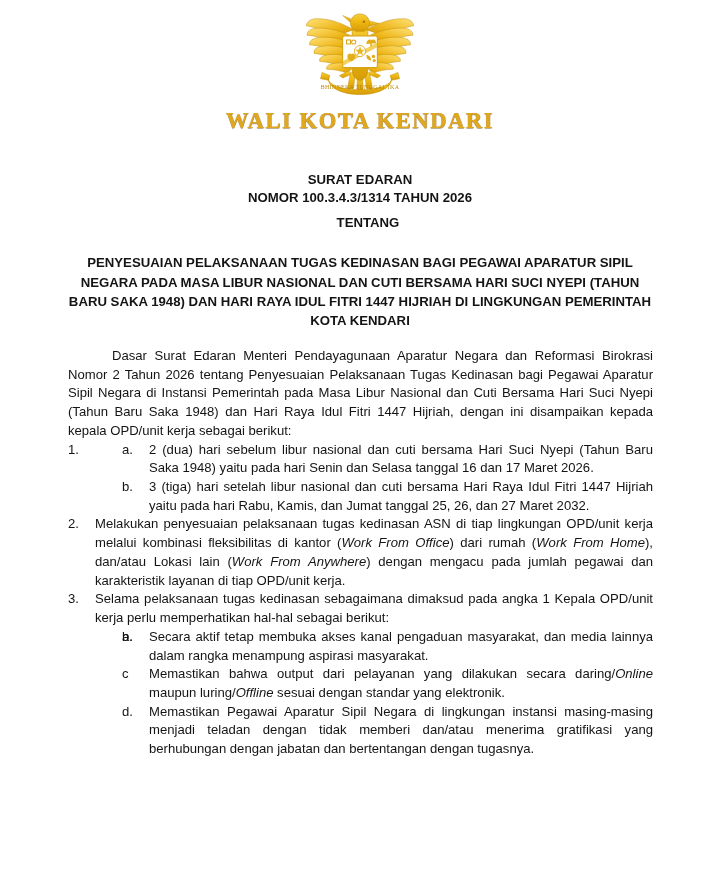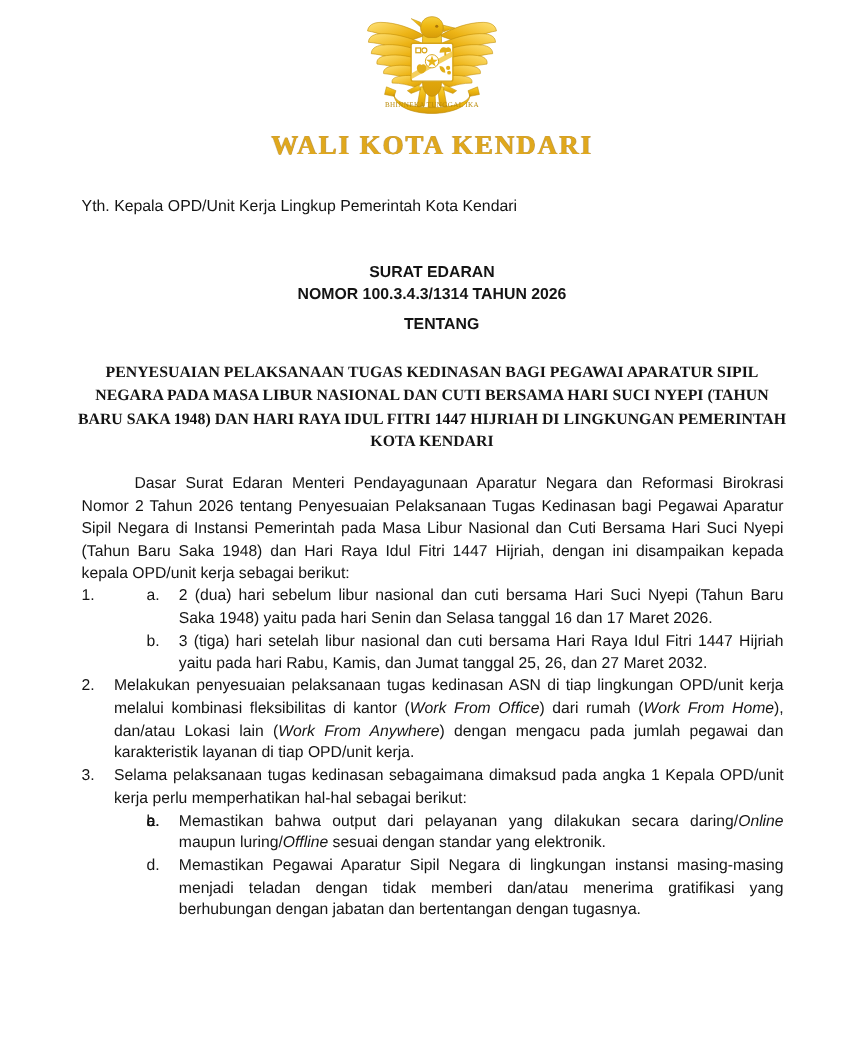--- a/index.html
+++ b/index.html
@@ -63,21 +63,20 @@
   .surat-edaran { margin-top: 37px; line-height: 1.38; }
   .nomor        { line-height: 1.38; }
   .tentang      { margin-top: 8px; padding-left: 16px; }
 
   .subject {
     margin: 23px 60px 0 60px;
     text-align: center;
     font-weight: bold;
     font-size: 13.2px;
     line-height: 1.45;
-    font-family: Liberation Serif, serif;
   }
 
   
   .body-wrap {
     margin: 17px 67px 0 68px;
     font-size: 13.1px;
     line-height: 1.43;
   }
   .lead {
     text-align: justify;
@@ -215,21 +214,20 @@
           <path d="M138 88 L148 84 L150 92 L140 94 Z" fill="url(#gold)" stroke="#c08c06" stroke-width="0.6"></path>
           <path d="M60 92 C60 104 78 112 100 112 C122 112 140 104 140 92 C140 100 122 106 100 106 C78 106 60 100 60 92 Z" fill="url(#gold)" stroke="#c08c06" stroke-width="0.7"></path>
           <text x="100" y="105" font-family="'Liberation Serif', serif" font-size="7.5" fill="#b98a08" text-anchor="middle" letter-spacing="0.4">BHINNEKA TUNGGAL IKA</text>
         </g>
       </svg>
     </div>
 
     <div class="org-name">WALI KOTA KENDARI</div>
   </div>
 
-  <div class="addressee">Yth. Kepala OPD/Unit Kerja Lingkup Pemerintah Kota Kendari</div>
 
   <div class="center-block surat-edaran">SURAT EDARAN</div>
   <div class="center-block nomor">NOMOR 100.3.4.3/1314 TAHUN 2026</div>
   <div class="center-block tentang">TENTANG</div>
   <div class="subject">PENYESUAIAN PELAKSANAAN TUGAS KEDINASAN BAGI PEGAWAI APARATUR SIPIL NEGARA PADA MASA LIBUR NASIONAL DAN CUTI BERSAMA HARI SUCI NYEPI (TAHUN BARU SAKA 1948) DAN HARI RAYA IDUL FITRI 1447 HIJRIAH DI LINGKUNGAN PEMERINTAH KOTA KENDARI</div>
 
   <div class="body-wrap">
 
     <p class="lead">Dasar Surat Edaran Menteri Pendayagunaan Aparatur Negara dan Reformasi Birokrasi Nomor 2 Tahun 2026 tentang Penyesuaian Pelaksanaan Tugas Kedinasan bagi Pegawai Aparatur Sipil Negara di Instansi Pemerintah pada Masa Libur Nasional dan Cuti Bersama Hari Suci Nyepi (Tahun Baru Saka 1948) dan Hari Raya Idul Fitri 1447 Hijriah, dengan ini disampaikan kepada kepala OPD/unit kerja sebagai berikut:</p>
 
@@ -256,20 +254,21 @@
 
       <li class="num-item">
         <span class="marker">3.</span>
         <span>Selama pelaksanaan tugas kedinasan sebagaimana dimaksud pada angka 1 Kepala OPD/unit kerja perlu memperhatikan hal-hal sebagai berikut:</span>
         <ol class="alpha-list">
           <li class="alpha-item">
             <span class="marker">a.</span>
           </li>
           <li class="alpha-item">
             <span class="marker">b.</span>
+            <span>Secara aktif tetap membuka akses kanal pengaduan masyarakat, dan media lainnya dalam rangka menampung aspirasi masyarakat.</span>
           </li>
           <li class="alpha-item">
             <span class="marker">c</span>
             <span>Memastikan bahwa output dari pelayanan yang dilakukan secara daring/</span><span class="it">Online</span><span> maupun luring/</span><span class="it">Offline</span><span> sesuai dengan standar yang elektronik.</span>
           </li>
           <li class="alpha-item">
             <span class="marker">d.</span>
             <span>Memastikan Pegawai Aparatur Sipil Negara di lingkungan instansi masing-masing menjadi teladan dengan tidak memberi dan/atau menerima gratifikasi yang berhubungan dengan jabatan dan bertentangan dengan tugasnya.</span>
           </li>
         </ol>

